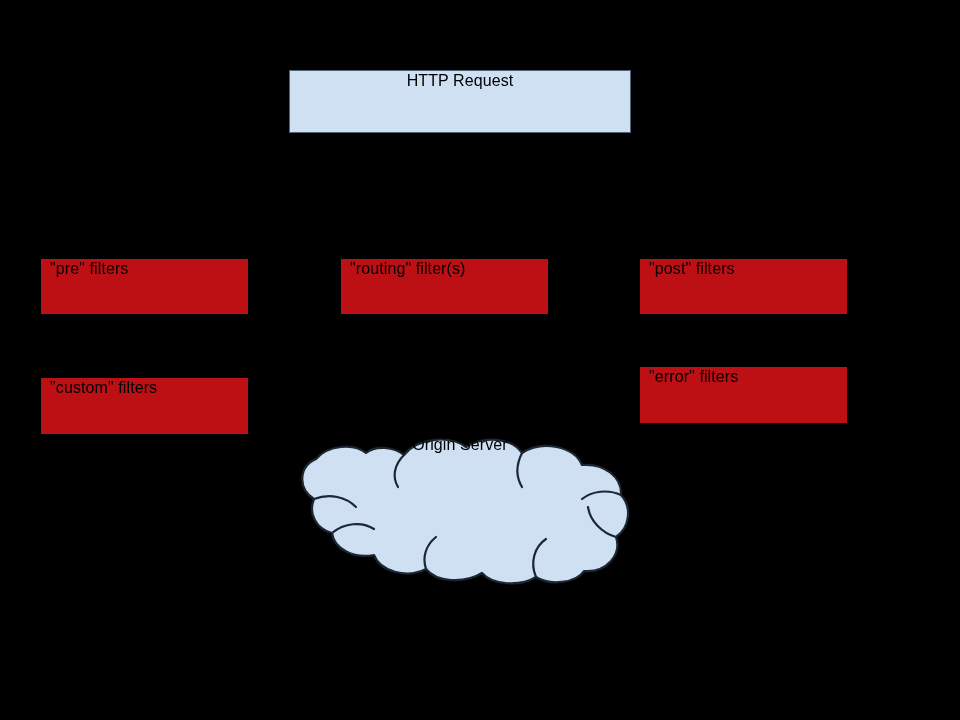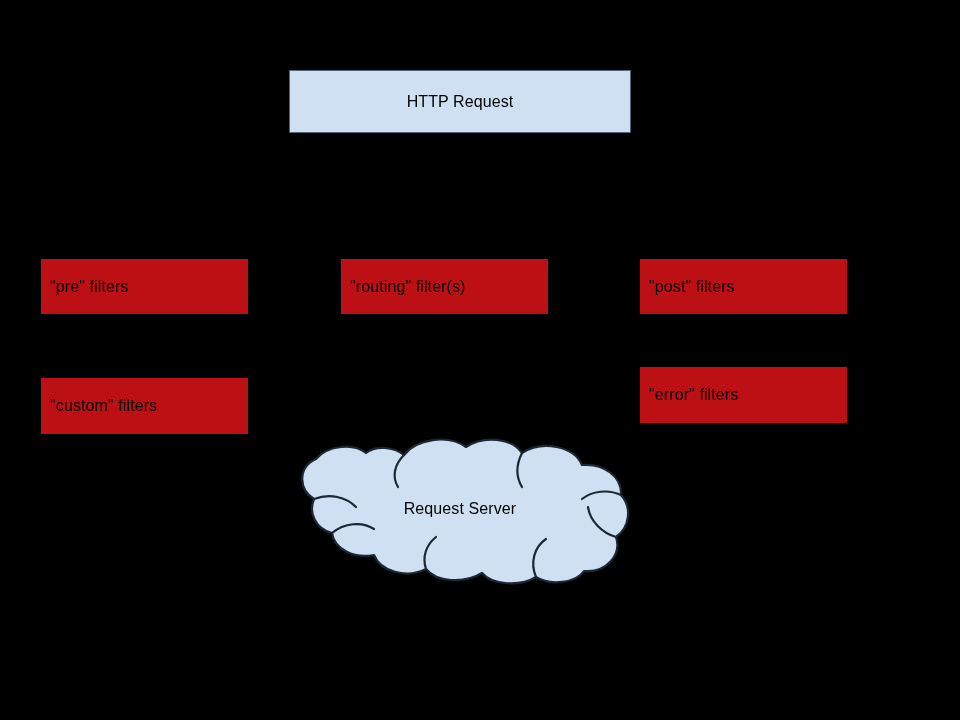--- a/index.html
+++ b/index.html
@@ -21,21 +21,20 @@
     top: 0;
     width: 960px;
     height: 720px;
     background: #000000;
   }
 
   .node {
     position: absolute;
     box-sizing: border-box;
     display: flex;
-    align-items: center;
     color: #000000;
     font-size: 16px;
     line-height: 1.2;
     letter-spacing: 0.1px;
     white-space: nowrap;
   }
 
   
   .node-request {
     left: 289px;
@@ -131,16 +130,16 @@
                C 88 8, 106 10, 116 18 Z" fill="#cfe0f2" stroke="#1b2733" stroke-width="2.2" stroke-linejoin="round"></path>
       <path d="M 116 18 C 106 28, 104 40, 110 50" fill="none" stroke="#1b2733" stroke-width="2.2" stroke-linecap="round"></path>
       <path d="M 26 62 C 42 56, 58 60, 68 70" fill="none" stroke="#1b2733" stroke-width="2.2" stroke-linecap="round"></path>
       <path d="M 44 96 C 56 86, 74 84, 86 92" fill="none" stroke="#1b2733" stroke-width="2.2" stroke-linecap="round"></path>
       <path d="M 138 132 C 134 120, 138 108, 148 100" fill="none" stroke="#1b2733" stroke-width="2.2" stroke-linecap="round"></path>
       <path d="M 248 140 C 242 126, 246 110, 258 102" fill="none" stroke="#1b2733" stroke-width="2.2" stroke-linecap="round"></path>
       <path d="M 328 100 C 314 96, 302 84, 300 70" fill="none" stroke="#1b2733" stroke-width="2.2" stroke-linecap="round"></path>
       <path d="M 333 58 C 320 52, 304 54, 294 62" fill="none" stroke="#1b2733" stroke-width="2.2" stroke-linecap="round"></path>
       <path d="M 234 16 C 228 28, 228 40, 234 50" fill="none" stroke="#1b2733" stroke-width="2.2" stroke-linecap="round"></path>
     </svg>
-    <span class="cloud-label">Request Server</span>
+    <span class="cloud-label">Origin Server</span>
   </div>
 
 </div>
 
 </body></html>

